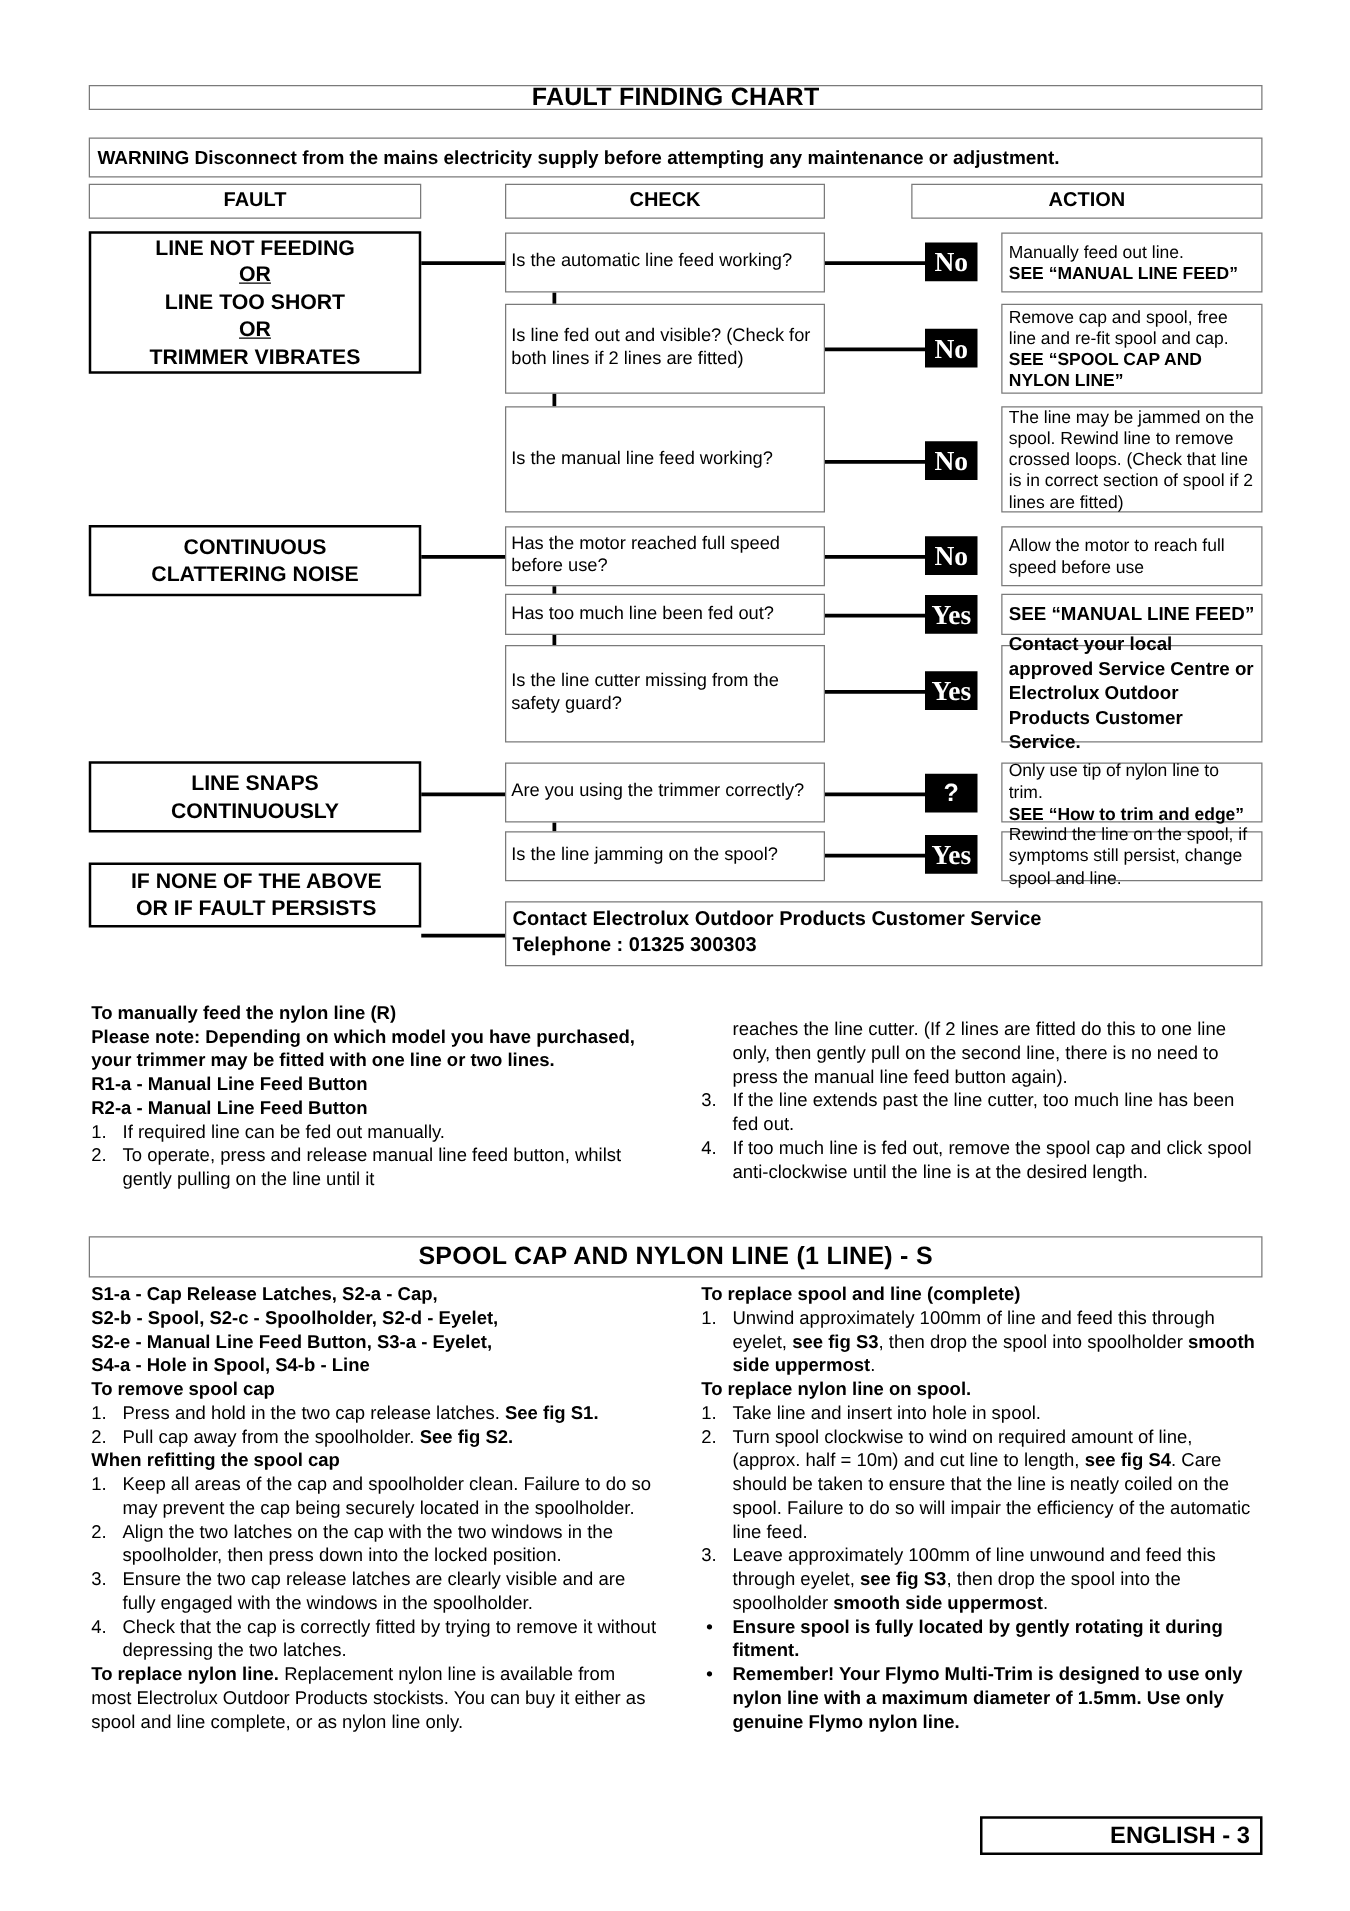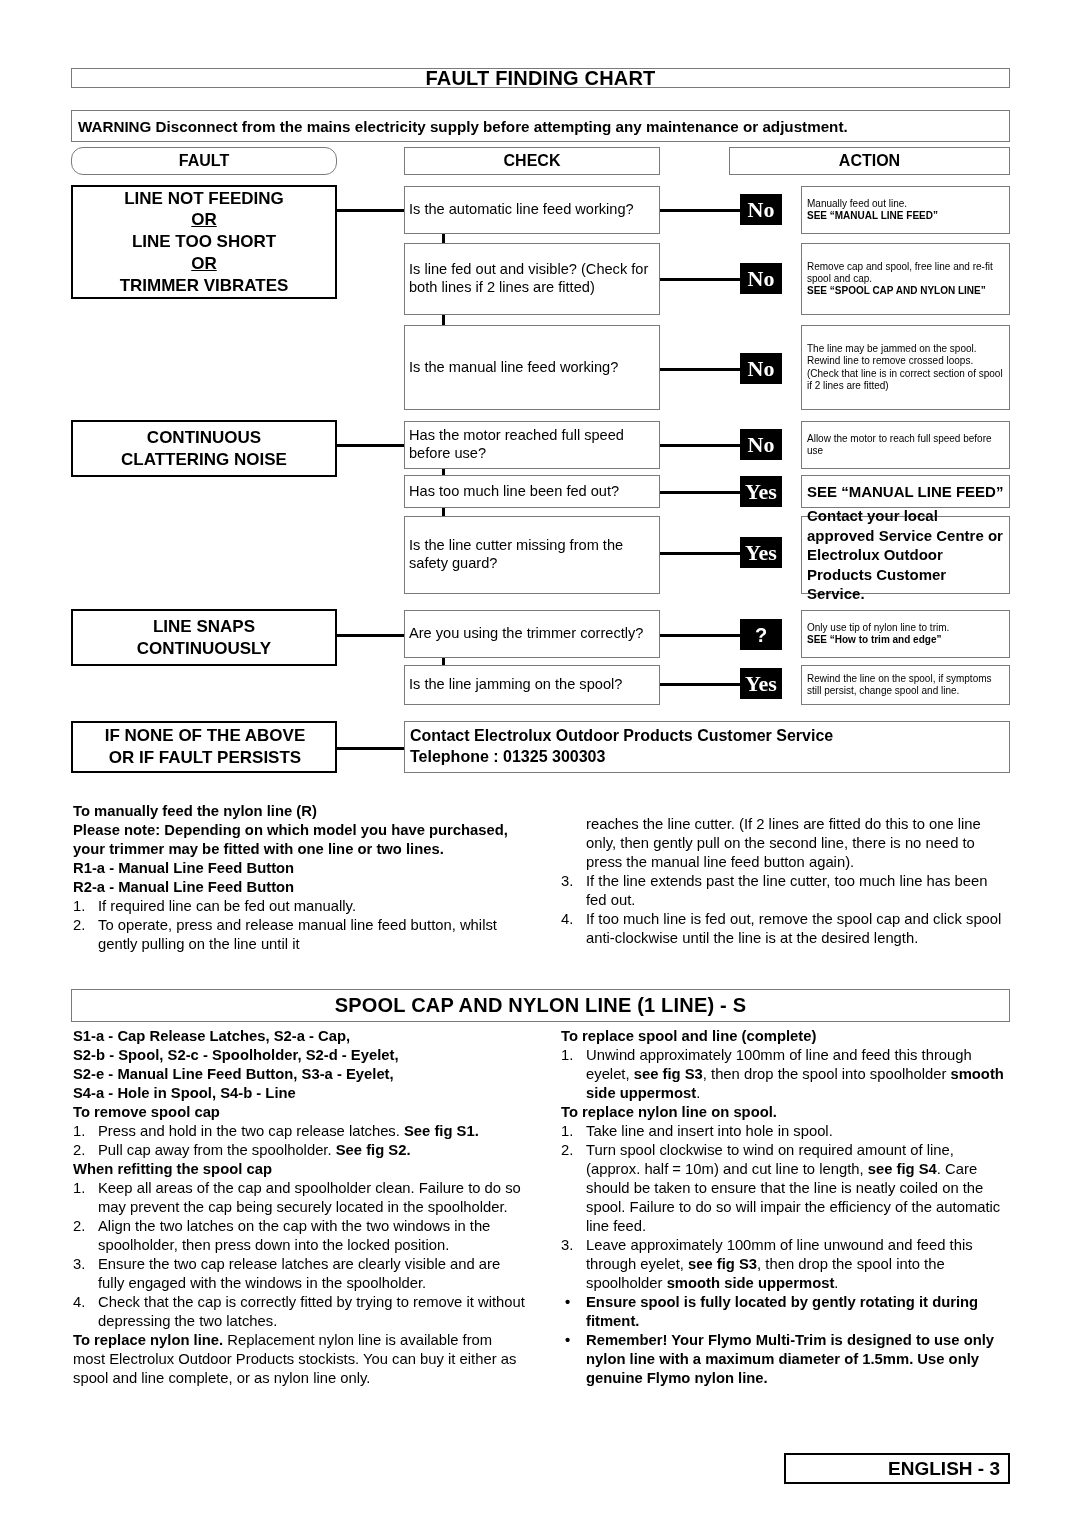--- a/index.html
+++ b/index.html
@@ -54,21 +54,21 @@
   .faultbox .u { text-decoration: underline; }
 
   .checkbox-t {
     display: flex; align-items: center;
     padding: 0 3px 0 4px;
     font-size: 14.6px; line-height: 1.22;
   }
   .actionbox {
     display: flex; align-items: center;
     padding: 0 3px 0 5px;
-    font-size: 10px; line-height: 1.22;
+    font-size: 14px; line-height: 1.22;
   }
   .actionbox b, .checkbox-t b { font-weight: bold; }
   .actionbox.allbold { font-weight: bold; font-size: 15px; line-height: 1.3; }
 
   
   .badge {
     position: absolute;
     background: #000; color: #fff;
     display: flex; align-items: center; justify-content: center;
     font-family: "Liberation Serif", serif;
@@ -121,21 +121,21 @@
 </style>
 </head>
 <body>
 
 <div class="page">
 
   <div class="bx banner" style="left:0; top:68px; width:939px; height:20px;">FAULT FINDING CHART</div>
 
   <div class="bx warnbar" style="left:0; top:110px; width:939px; height:32px;">WARNING Disconnect from the mains electricity supply before attempting any maintenance or adjustment.</div>
 
-  <div class="bx colhdr" style="left:0; top:147px; width:266px; height:28px;border-radius:12px;">FAULT</div>
+  <div class="bx colhdr" style="left:0; top:147px; width:266px; height:28px;">FAULT</div>
   <div class="bx colhdr" style="left:333px; top:147px; width:256px; height:28px;">CHECK</div>
   <div class="bx colhdr" style="left:658px; top:147px; width:281px; height:28px;">ACTION</div>
 
   <div class="bx heavy faultbox" style="left:0; top:185px; width:266px; height:114px;">
     <span>LINE NOT FEEDING</span>
     <span class="u">OR</span>
     <span>LINE TOO SHORT</span>
     <span class="u">OR</span>
     <span>TRIMMER VIBRATES</span>
   </div>
@@ -235,21 +235,21 @@
 
   <div class="bx checkbox-t" style="left:333px; top:665px; width:256px; height:40px;">Is the line jamming on the spool?</div>
   <div class="ln lnh" style="left:589px; top:683px; width:80px;"></div>
   <div class="badge" style="left:669px; top:668px; width:42px; height:31px;">Yes</div>
   <div class="bx actionbox" style="left:730px; top:665px; width:209px; height:40px;">
     <div>
       <span>Rewind the line on the spool, if symptoms still persist, change spool and line.</span>
     </div>
   </div>
 
-  <div class="bx heavy faultbox" style="left:0; top:721px; width:266px; height:52px; align-items:flex-end; padding-left:2px; font-size:17px;">
+  <div class="bx heavy faultbox" style="left:0; top:690px; width:266px; height:52px; align-items:flex-end; padding-left:2px; font-size:17px;">
     <span style="width:100%;">IF NONE OF THE ABOVE</span>
     <span style="width:100%;">OR IF FAULT PERSISTS</span>
   </div>
   <div class="ln lnh" style="left:266px; top:747px; width:73px;"></div>
   <div class="bx actionbox allbold" style="left:333px; top:721px; width:606px; height:52px; font-size:16px;">
     <div>
       <span style="display:block">Contact Electrolux Outdoor Products Customer Service</span>
       <span style="display:block">Telephone : 01325 300303</span>
     </div>
   </div>

